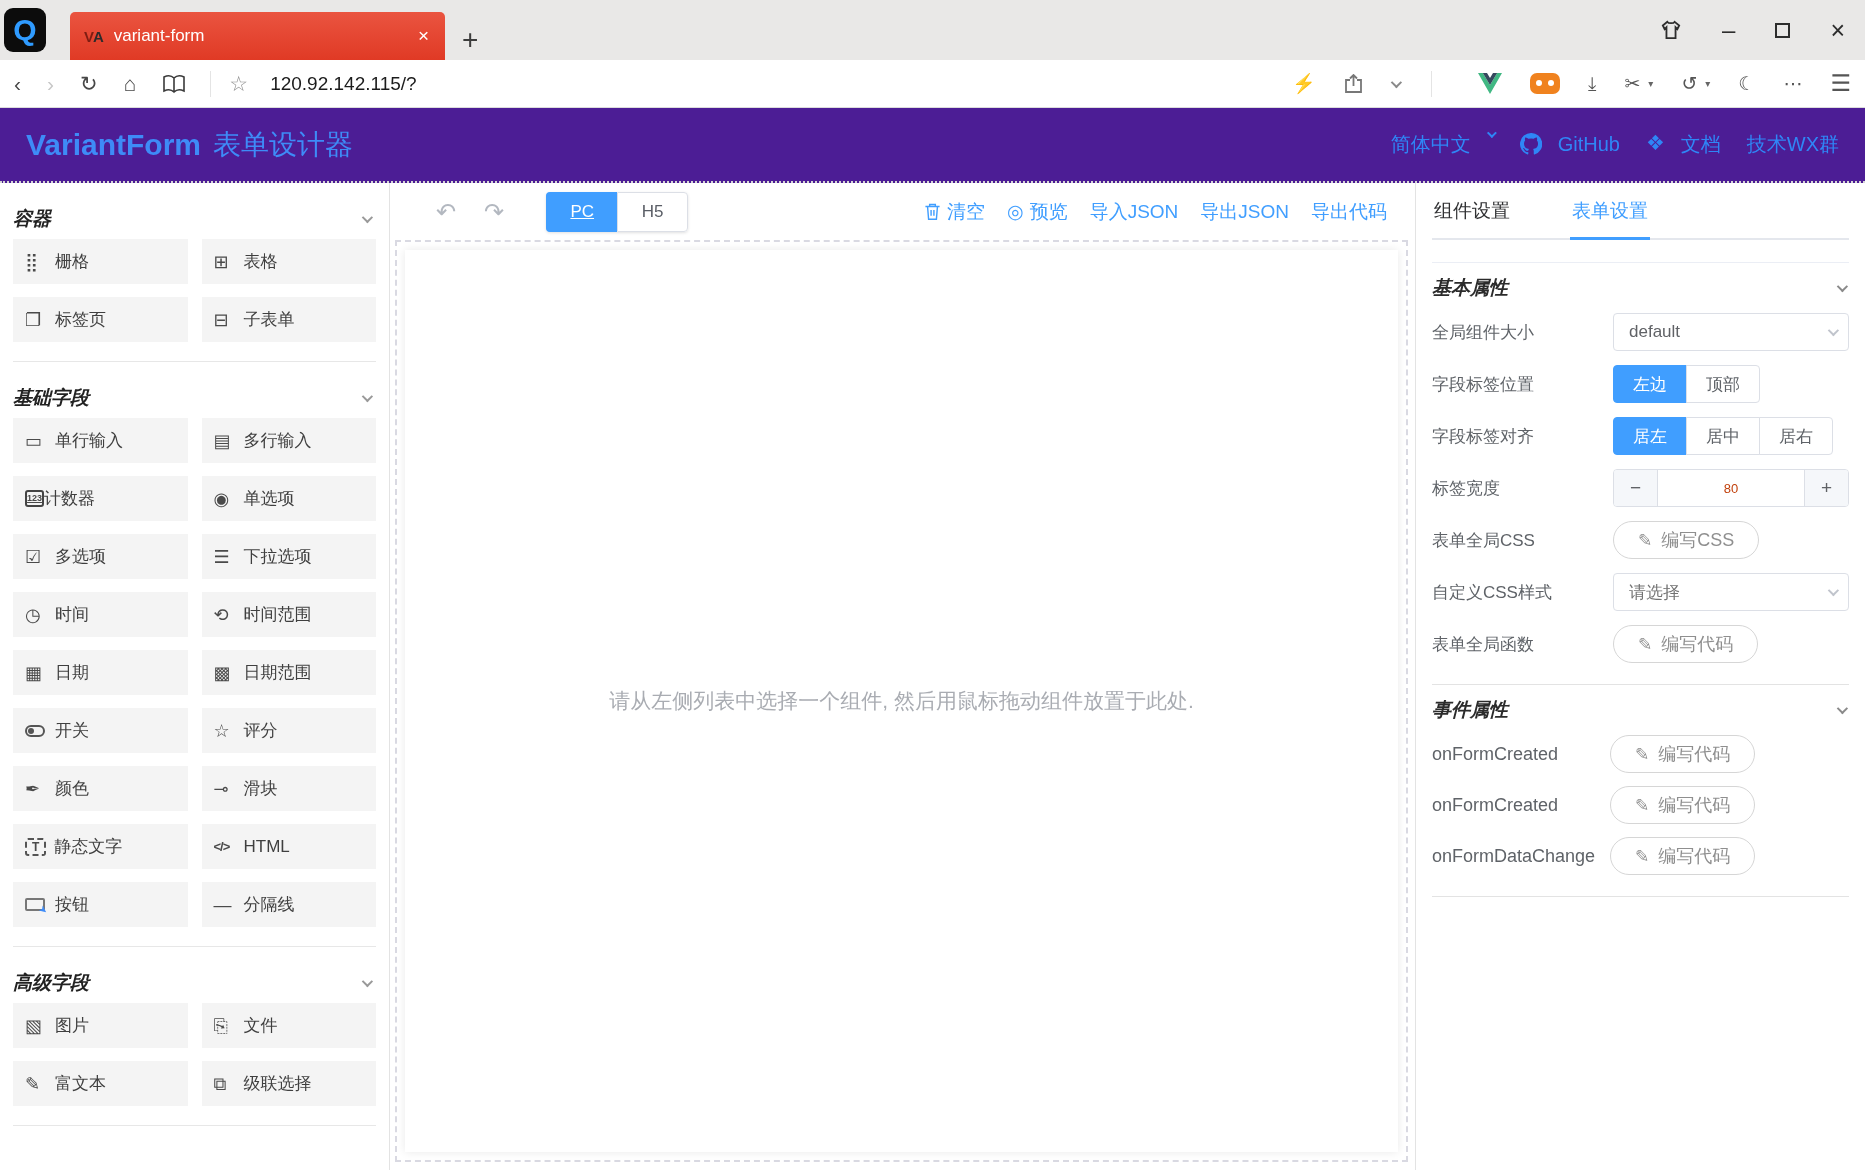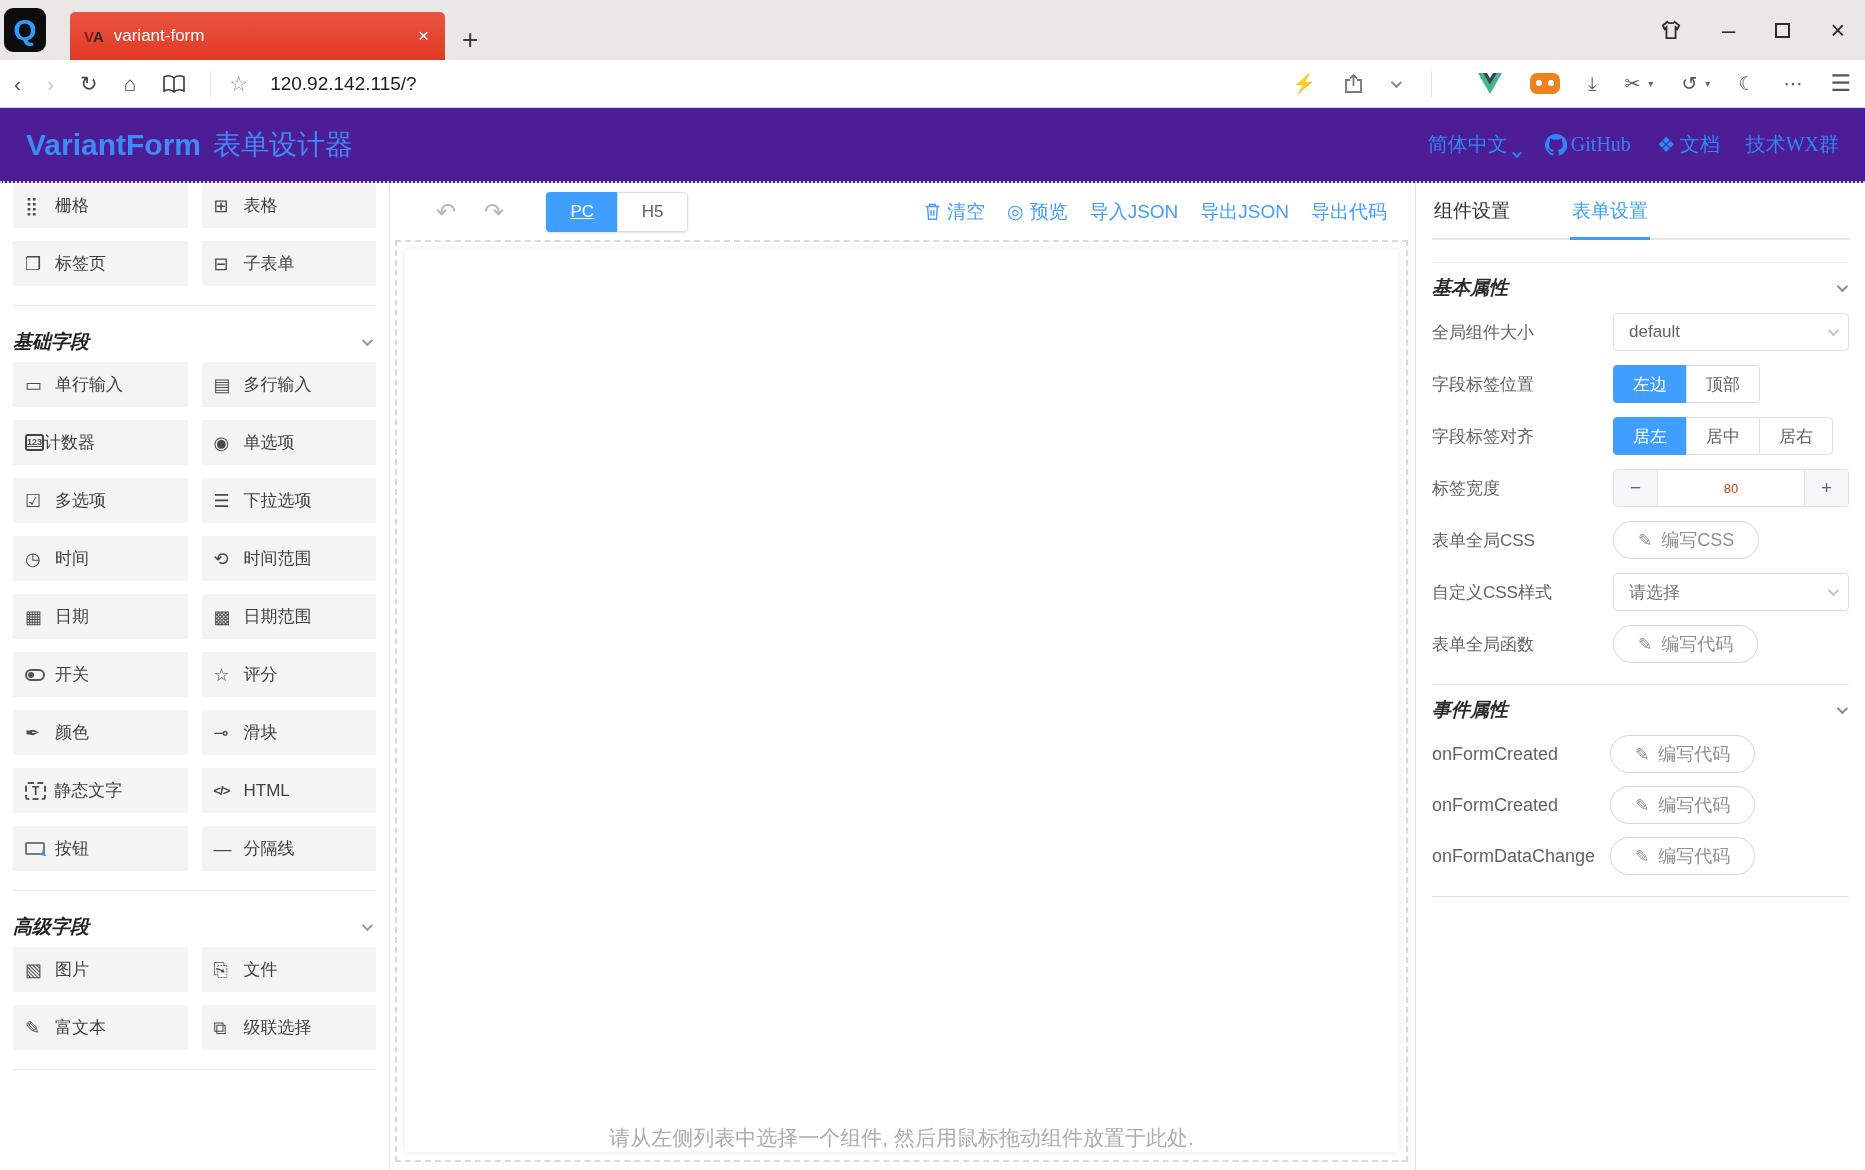--- a/index.html
+++ b/index.html
@@ -38,21 +38,21 @@
   .pad-ic { width:30px; height:21px; background:#f0821e; border-radius:7px; position:relative; }
   .pad-ic i { position:absolute; top:7px; width:6px; height:6px; background:#fff; border-radius:50%; }
   .pad-ic i:first-child { left:6px; } .pad-ic i:last-child { right:6px; }
 
   
   .page-header { height:75px; display:flex; align-items:center; padding:0 26px;
     border-bottom:2px dotted #d6d6d6; background:#4c1d95; }
   .brand { color:#3e8bf7; font-size:30px; font-weight:bold; }
   .brand-sub { color:#3e8bf7; font-size:28px; margin-left:12px; }
   .hdr-links { margin-left:auto; display:flex; align-items:center; gap:26px; color:#2f86f6; font-size:20px; }
-  .hdr-link { display:flex; align-items:flex-end; gap:4px;font-family:Liberation Serif, serif; }
+  .hdr-link { display:flex; align-items:flex-start; gap:16px; }
   .hdr-link .chev { border-color:#2f86f6; width:7px; height:7px; }
   .gh-ic { fill:#2f86f6; }
   .docs-ic { font-size:21px; }
 
   
   .main { display:flex; height:987px; }
 
   
   .sidebar { width:390px; border-right:1px solid #e3e3e3; padding:0 13px; overflow:hidden; }
   .sec-hdr { margin-top:16px; height:40px; display:flex; align-items:center; justify-content:space-between; }
@@ -84,21 +84,21 @@
   .mode { width:71px; height:40px; display:flex; align-items:center; justify-content:center;
     font-size:17px; border:1px solid #dcdfe6; background:#fff; color:#5a5e66; }
   .mode:first-child { border-radius:4px 0 0 4px; border-right:none; }
   .mode:last-child { border-radius:0 4px 4px 0; }
   .mode.active { background:#409eff; border-color:#409eff; color:#fff;text-decoration:underline; }
   .tool-actions { margin-left:auto; display:flex; align-items:center; gap:22px; color:#409eff; font-size:19px; }
   .tool-act { display:flex; align-items:center; gap:6px; }
   .eye-g { font-size:19px; }
   .canvas-outer { flex:1; margin:0 7px 8px 5px; border:2px dashed #d9d9e2; padding:8px; background:#fff; }
   .canvas { height:100%; background:#fff; box-shadow:0 0 9px rgba(0,0,0,.09);
-    display:flex; align-items:flex-end; justify-content:center; }
+    display:flex; align-items:center; justify-content:center; }
   .placeholder { font-size:21px; color:#a9acb2; }
 
   
   .settings { width:450px; border-left:1px solid #e3e3e3; padding:0 16px; overflow:hidden; }
   .stabs { display:flex; gap:58px; height:57px; border-bottom:2px solid #e4e7ed; }
   .stab { display:flex; align-items:center; font-size:19px; color:#303133; position:relative; padding:0 2px; }
   .stab.active { color:#409eff; }
   .stab.active::after { content:""; position:absolute; left:0; right:0; bottom:-2px; height:3px; background:#409eff; }
   .collapse-top { border-top:1px solid #ebeef5; margin-top:22px; }
   .grp-hdr { height:50px; display:flex; align-items:center; justify-content:space-between; }
@@ -209,20 +209,24 @@
       </span>
     <span class="hdr-link">
         <span>技术WX群</span>
       </span>
   </div>
 </div>
 
 <div class="main">
 
   <aside class="sidebar">
+    <div class="sec-hdr">
+      <span class="sec-title">容器</span>
+        <span class="chev"></span>
+    </div>
     <div class="items">
       <div class="item">
           <span class="w-icon">⣿</span>
           <span>栅格</span>
         </div>
       <div class="item">
           <span class="w-icon">⊞</span>
           <span>表格</span>
         </div>
       <div class="item">

